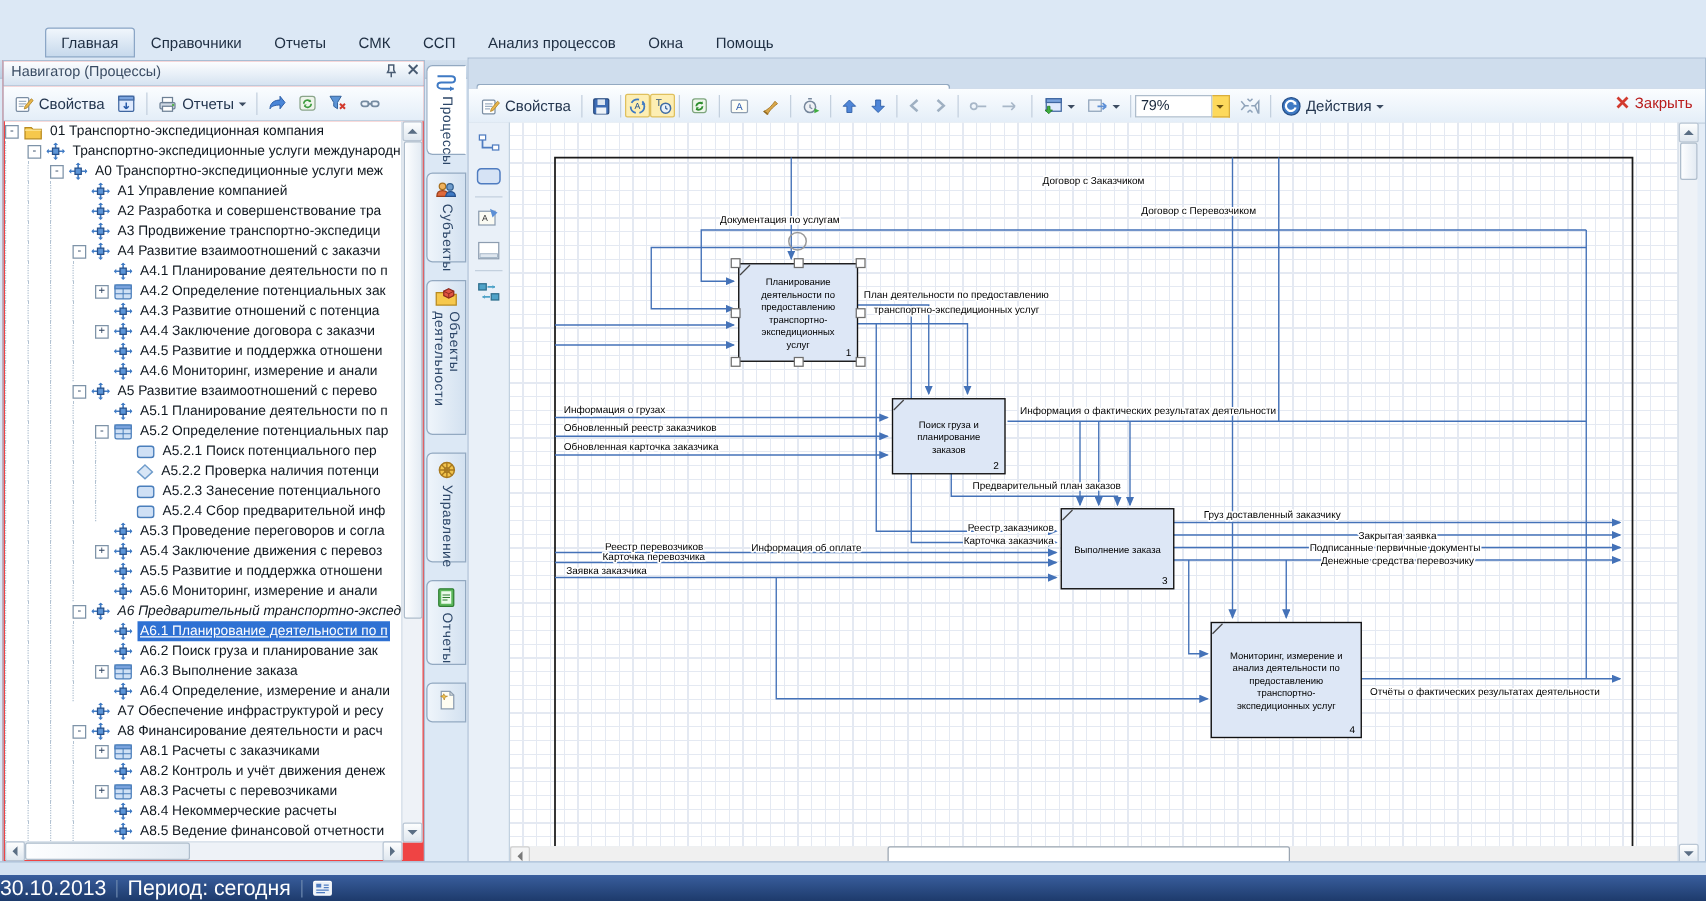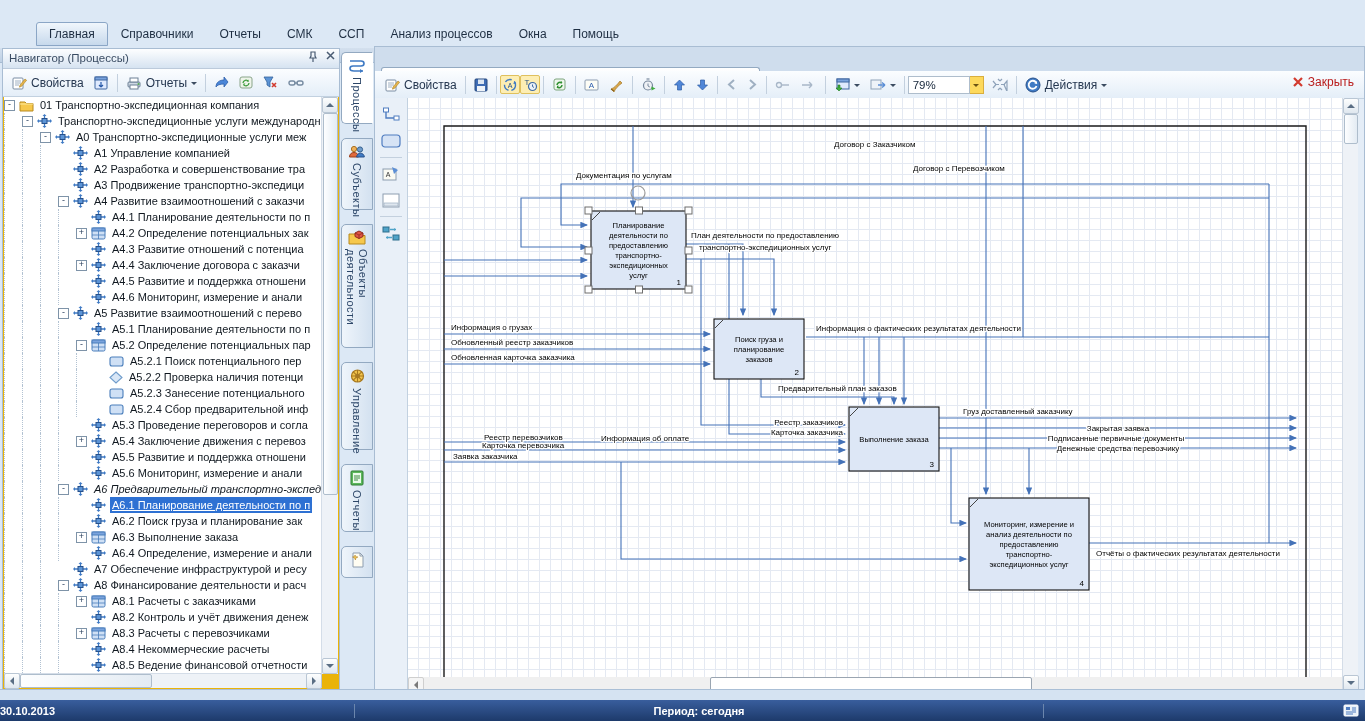--- a/index.html
+++ b/index.html
@@ -19,21 +19,21 @@
   .winbtn{width:30px;height:17px;margin-left:2px;border:1px solid #93a7bf;border-top:none;
     border-radius:0 0 4px 4px;background:linear-gradient(#f4f8fc,#cdd9e7);
     display:flex;align-items:center;justify-content:center;font-size:11px;color:#44566d;}
   
   .menubar{position:absolute;left:0;top:22px;right:0;height:26px;background:#dce8f5;padding-left:36px;}
   .mtab{display:inline-block;padding:5px 13px 4px 13px;font-size:12px;color:#1e2e42;cursor:default;}
   .mtab.active{background:linear-gradient(#f0f6fc,#c7d9ec);border:1px solid #8ba6c6;
     border-radius:3px 3px 0 0;padding:4px 12px 4px 12px;}
   
   .navigator{position:absolute;left:2px;top:48px;width:336px;bottom:31px;
-    background:#eab308;border:1px solid #a9bdd3;}
+    background:#ef4444;border:1px solid #a9bdd3;}
   .nav-header{position:absolute;left:0;right:0;top:0;height:20px;
     background:linear-gradient(#fdfeff,#d6e3f1);border-bottom:1px solid #bccadb;
     font-size:11.5px;color:#3a4c63;padding:3px 0 0 6px;box-sizing:border-box;}
   .nav-hbtns{position:absolute;right:4px;top:2px;display:flex;gap:8px;color:#4a5c73;font-size:11px;}
   .nav-toolbar{position:absolute;left:0;right:0;top:20px;height:27px;
     background:linear-gradient(#fbfdff,#e4eef8);border-bottom:1px solid #c2d1e0;
     display:flex;align-items:center;padding-left:4px;}
   .tbtn{display:flex;align-items:center;gap:4px;padding:2px 5px;border-radius:2px;font-size:12px;color:#253750;}
   .tsep{width:1px;height:18px;background:#c3d0de;margin:0 3px;}
   .caret{width:0;height:0;border:3.5px solid transparent;border-top-color:#3c4c61;margin-top:4px;}
@@ -89,22 +89,22 @@
   .tooldiv{width:22px;height:1px;background:#c3d0de;margin:3px 0;}
   .canvas{position:absolute;left:33px;top:0;width:934px;height:579px;background-color:#fff;
     background-image:repeating-linear-gradient(to right,transparent 0 10px,#e4e9f2 10px 11px),
                      repeating-linear-gradient(to bottom,transparent 0 10px,#e4e9f2 10px 11px);}
   .canvas svg{position:absolute;left:0;top:0;}
   .canvas-hscroll{position:absolute;left:33px;top:579px;width:934px;height:14px;background:#f0f0f0;}
   .canvas-vscroll{position:absolute;left:967px;top:0;width:15px;height:593px;background:#eef2f7;border-left:1px solid #d4dde8;}
   
   .bottomstrip{position:absolute;left:0;right:0;bottom:21px;height:10px;background:#d5e3f2;border-top:1px solid #aabfd6;}
   .statusbar{position:absolute;left:0;right:0;bottom:0;height:21px;
-    background:linear-gradient(#395e9d,#1d3a6b);color:#fff;font-size:11px;
-    display:flex;align-items:center;justify-content:space-between;padding-right:6px;font-weight:bold;}
+    background:linear-gradient(#395e9d,#1d3a6b);color:#fff;font-size:17px;
+    display:flex;align-items:center;justify-content:flex-start;padding-right:6px;}
   .st-sep{width:1px;height:14px;background:#6b86ad;margin:0 8px;}
   svg{display:block;}
 </style>
 </head>
 <body>
 
 <div class="app">
 
   <div class="titlebar">
     <div class="applogo">

